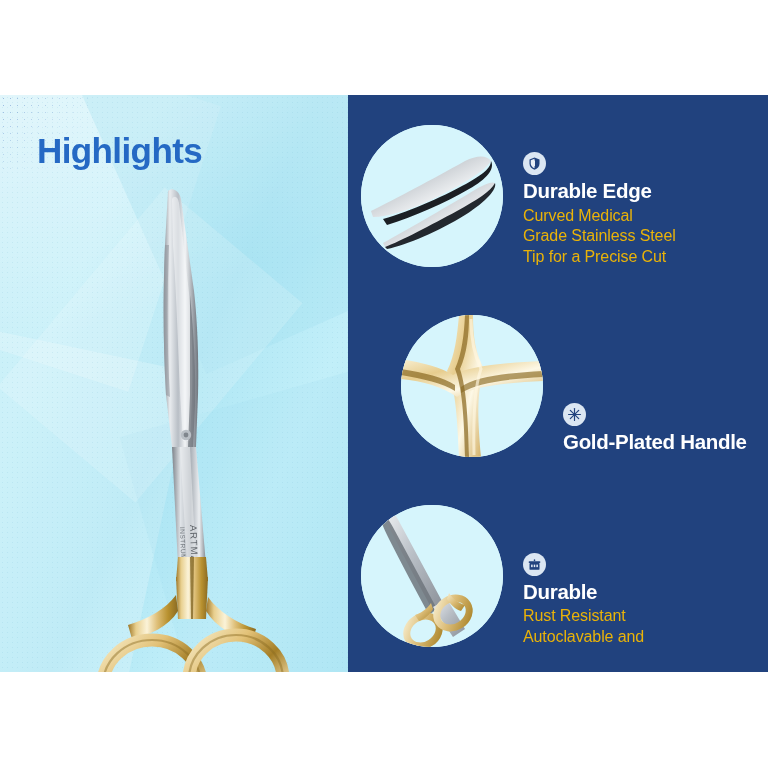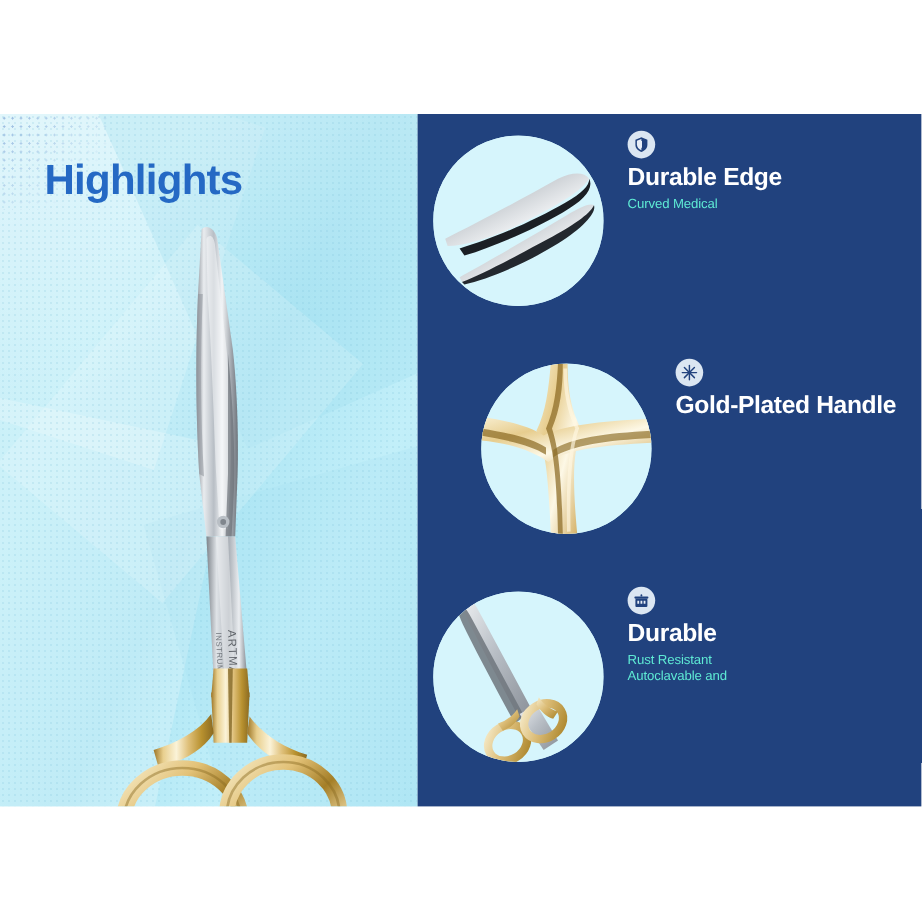--- a/index.html
+++ b/index.html
@@ -53,21 +53,21 @@
 
   
   .scissors{position:absolute;left:0;top:0;width:348px;height:577px;}
 
   
   .right-panel{
     position:relative;width:420px;height:100%;
     background:#21427e;
     overflow:hidden;
   }
-  .feature{position:absolute;left:0;width:420px;height:160px;display:flex;align-items:flex-start;}
+  .feature{position:absolute;left:0;width:420px;height:160px;display:flex;align-items:flex-end;}
   .feature.f-a{top:12px;}
   .feature.f-b{top:202px;padding-left:40px;}
   .feature.f-c{top:392px;}
 
   .photo-circle{
     position:relative;flex:0 0 auto;
     width:142px;height:142px;margin-left:13px;margin-top:6px;
     border-radius:50%;
     background:#d6f5fc;
     overflow:hidden;
@@ -80,21 +80,21 @@
     background:#dbe6f2;
     display:flex;align-items:center;justify-content:center;
     margin-bottom:4px;
   }
   .feat-icon svg{display:block;}
   .feat-title{
     color:#ffffff;font-weight:bold;font-size:20.5px;
     letter-spacing:-.3px;line-height:1.15;margin-bottom:3px;white-space:nowrap;
   }
   .feat-desc{
-    color:#5eead4;font-size:11px;line-height:1.28;letter-spacing:-.1px;
+    color:#eab308;font-size:16px;line-height:1.28;letter-spacing:-.1px;
   }
   .feat-desc span{display:block;}
 </style>
 </head>
 <body>
 
 <div id="canvas">
   <div class="band">
 
     <div class="left-panel">
@@ -213,20 +213,22 @@
           <div class="feat-icon">
             <svg width="15" height="15" viewBox="0 0 24 24">
               <path d="M12 2.2 L20 5.4 V12 c0 5.2-3.4 8.4-8 9.8 C7.4 20.4 4 17.2 4 12 V5.4 Z" fill="#21427e"></path>
               <path d="M12 4.4 V19.4 C8.4 18.1 6 15.6 6 12 V6.7 Z" fill="#e8eef7"></path>
               <rect x="11.2" y="7.2" width="1.6" height="9" fill="#e8eef7"></rect>
             </svg>
           </div>
           <div class="feat-title">Durable Edge</div>
           <div class="feat-desc">
             <span>Curved Medical</span>
+            <span>Grade Stainless Steel</span>
+            <span>Tip for a Precise Cut</span>
           </div>
         </div>
       </div>
 
       <div class="feature f-b">
         <div class="photo-circle">
           <svg viewBox="0 0 142 142" xmlns="http://www.w3.org/2000/svg">
             <defs>
               <linearGradient id="gArm" x1="0" y1="0" x2="1" y2="1">
                 <stop offset="0%" stop-color="#f8efd2"></stop>

